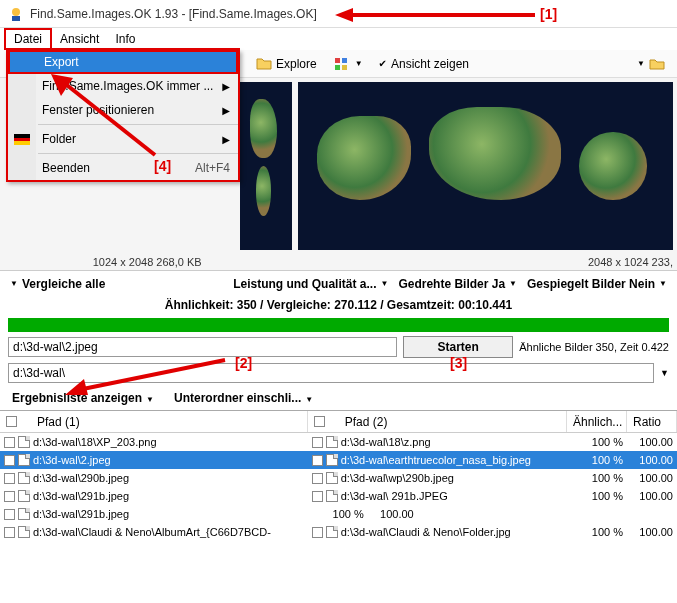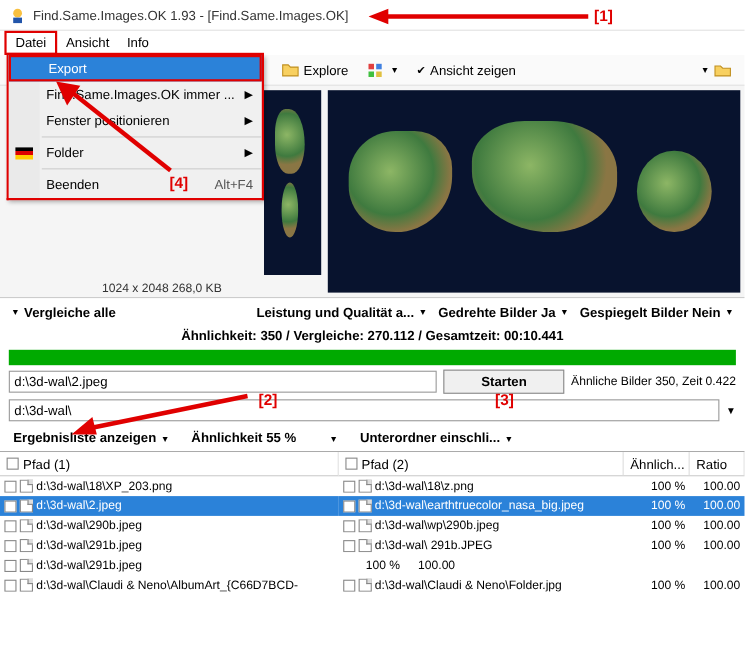--- a/index.html
+++ b/index.html
@@ -37,21 +37,21 @@
     .path-row { height: 26px; display: flex; align-items: center; gap: 6px; padding: 0 8px; }
     .path-input { flex: 1; height: 20px; border: 1px solid #999; padding: 0 4px; font-size: 12px; background: #fff; }
     .start-btn { width: 110px; height: 22px; border: 1px solid #888; background: #f0f0f0; font-size: 12px; font-weight: bold; cursor: pointer; }
     .status-right { font-size: 11px; white-space: nowrap; }
     .list-filters { height: 24px; display: flex; align-items: center; gap: 20px; padding: 0 12px; font-size: 12px; font-weight: bold; }
     .list-filters .drop { font-size: 8px; margin-left: 4px; }
     .table-wrap { display: flex; border-top: 1px solid #aaa; }
     .table-col { flex: 1; }
     .table-col.right { flex: 1.2; }
     .th-row { height: 22px; display: flex; align-items: center; background: #fff; border-bottom: 1px solid #ccc; }
-    .th { padding: 0 6px; font-size: 12px; display: flex; align-items: center; gap: 4px; border-right: 1px solid #ddd; height: 100%; }
+    .th { padding: 0 6px; font-size: 12px; display: flex; align-items: center; gap: 20px; border-right: 1px solid #ddd; height: 100%; }
     .th.path { flex: 1; }
     .th.sim { width: 60px; }
     .th.ratio { width: 50px; }
     .td-row { height: 18px; display: flex; align-items: center; font-size: 11px; }
     .td-row.sel { background: #2b82d9; color: #fff; }
     .td { padding: 0 4px; display: flex; align-items: center; gap: 3px; overflow: hidden; white-space: nowrap; }
     .td.path { flex: 1; }
     .td.sim { width: 60px; text-align: right; justify-content: flex-end; }
     .td.ratio { width: 50px; text-align: right; justify-content: flex-end; }
     .cb { width: 11px; height: 11px; border: 1px solid #888; background: #fff; flex-shrink: 0; }
@@ -145,20 +145,21 @@
     <div>100 %</div>
     <div>275 °</div>
     <div>==</div>
   </div>
   <div class="preview-pane" style="flex:1.3">
     <div class="preview-img">
       <div class="earth-shape" style="left:5%; top:20%; width:25%; height:50%; border-radius:50% 40% 60% 50%;"></div>
       <div class="earth-shape" style="left:35%; top:15%; width:35%; height:55%; border-radius:40% 50% 50% 60%;"></div>
       <div class="earth-shape" style="left:75%; top:30%; width:18%; height:40%; border-radius:50%;"></div>
     </div>
+    <div class="preview-info" style="text-align:right; padding-right:4px;">2048 x 1024 233,</div>
   </div>
 </div>
 
 <div class="filters">
   <div class="f-item">
       <span class="drop">▼</span>
       <span>Vergleiche alle</span>
     </div>
   <div style="flex:1"></div>
   <div class="f-item">
@@ -184,21 +185,20 @@
   <span class="status-right">Ähnliche Bilder 350, Zeit 0.422</span>
 </div>
 
 <div class="path-row">
   <input class="path-input" value="d:\3d-wal\" style="">
   <span style="font-size:9px">▼</span>
 </div>
 
 <div class="list-filters">
   <div><span>Ergebnisliste anzeigen</span><span class="drop">▼</span></div>
-  <div><span>Ähnlichkeit 55 %</span><span class="drop" style="margin-left:30px">▼</span></div>
   <div><span>Unterordner einschli...</span><span class="drop">▼</span></div>
 </div>
 
 <div class="table-wrap">
   <div class="table-col">
     <div class="th-row">
       <div class="th path">
           <span class="cb"></span>
           <span>Pfad (1)</span>
         </div>

